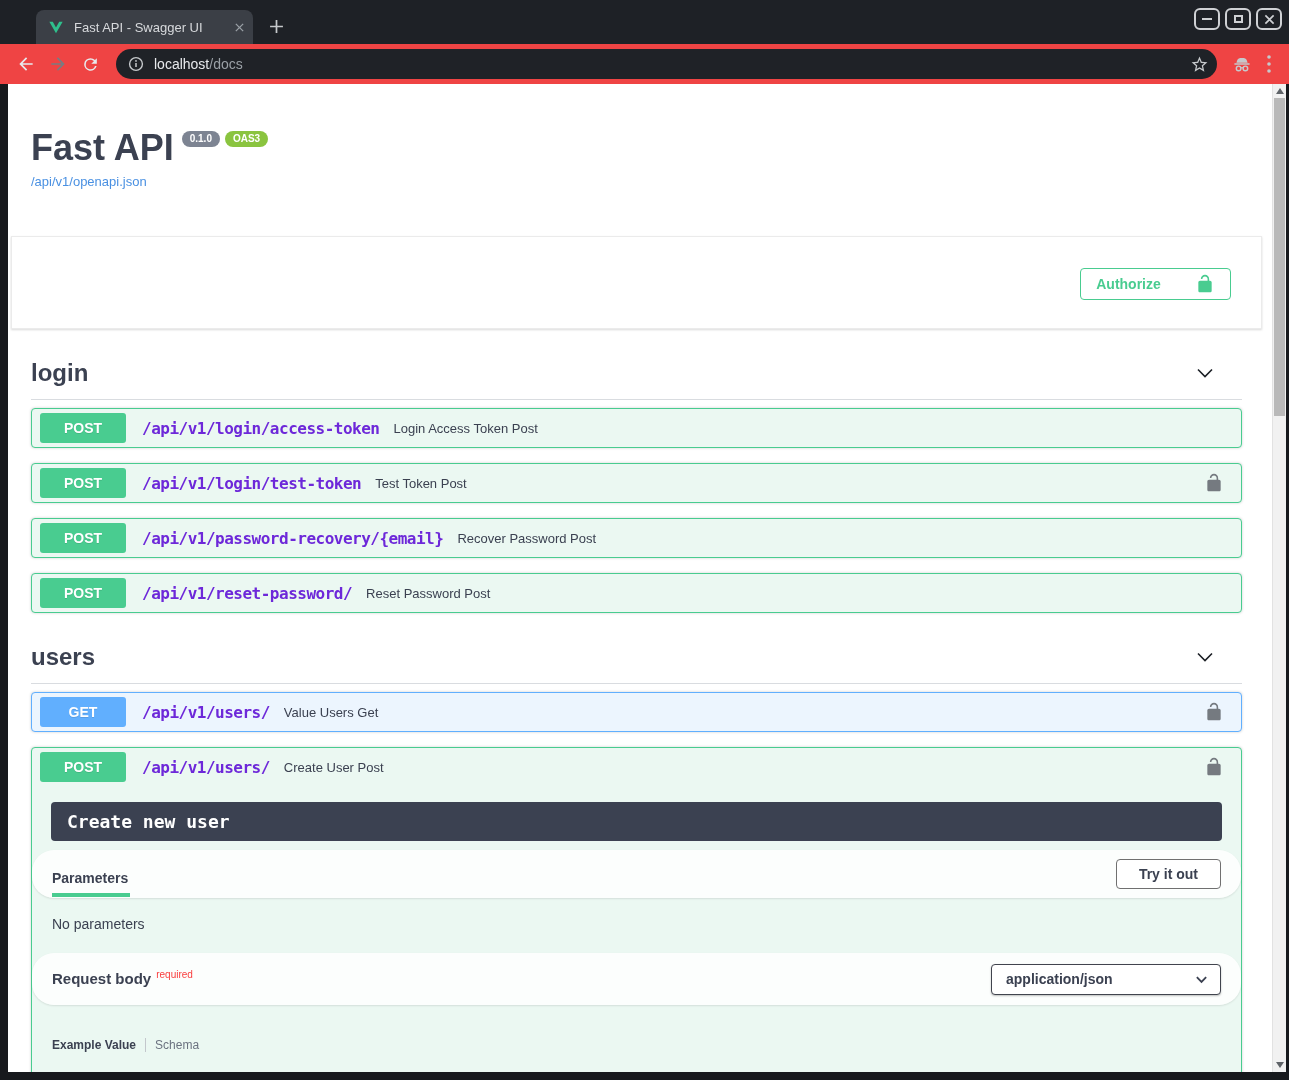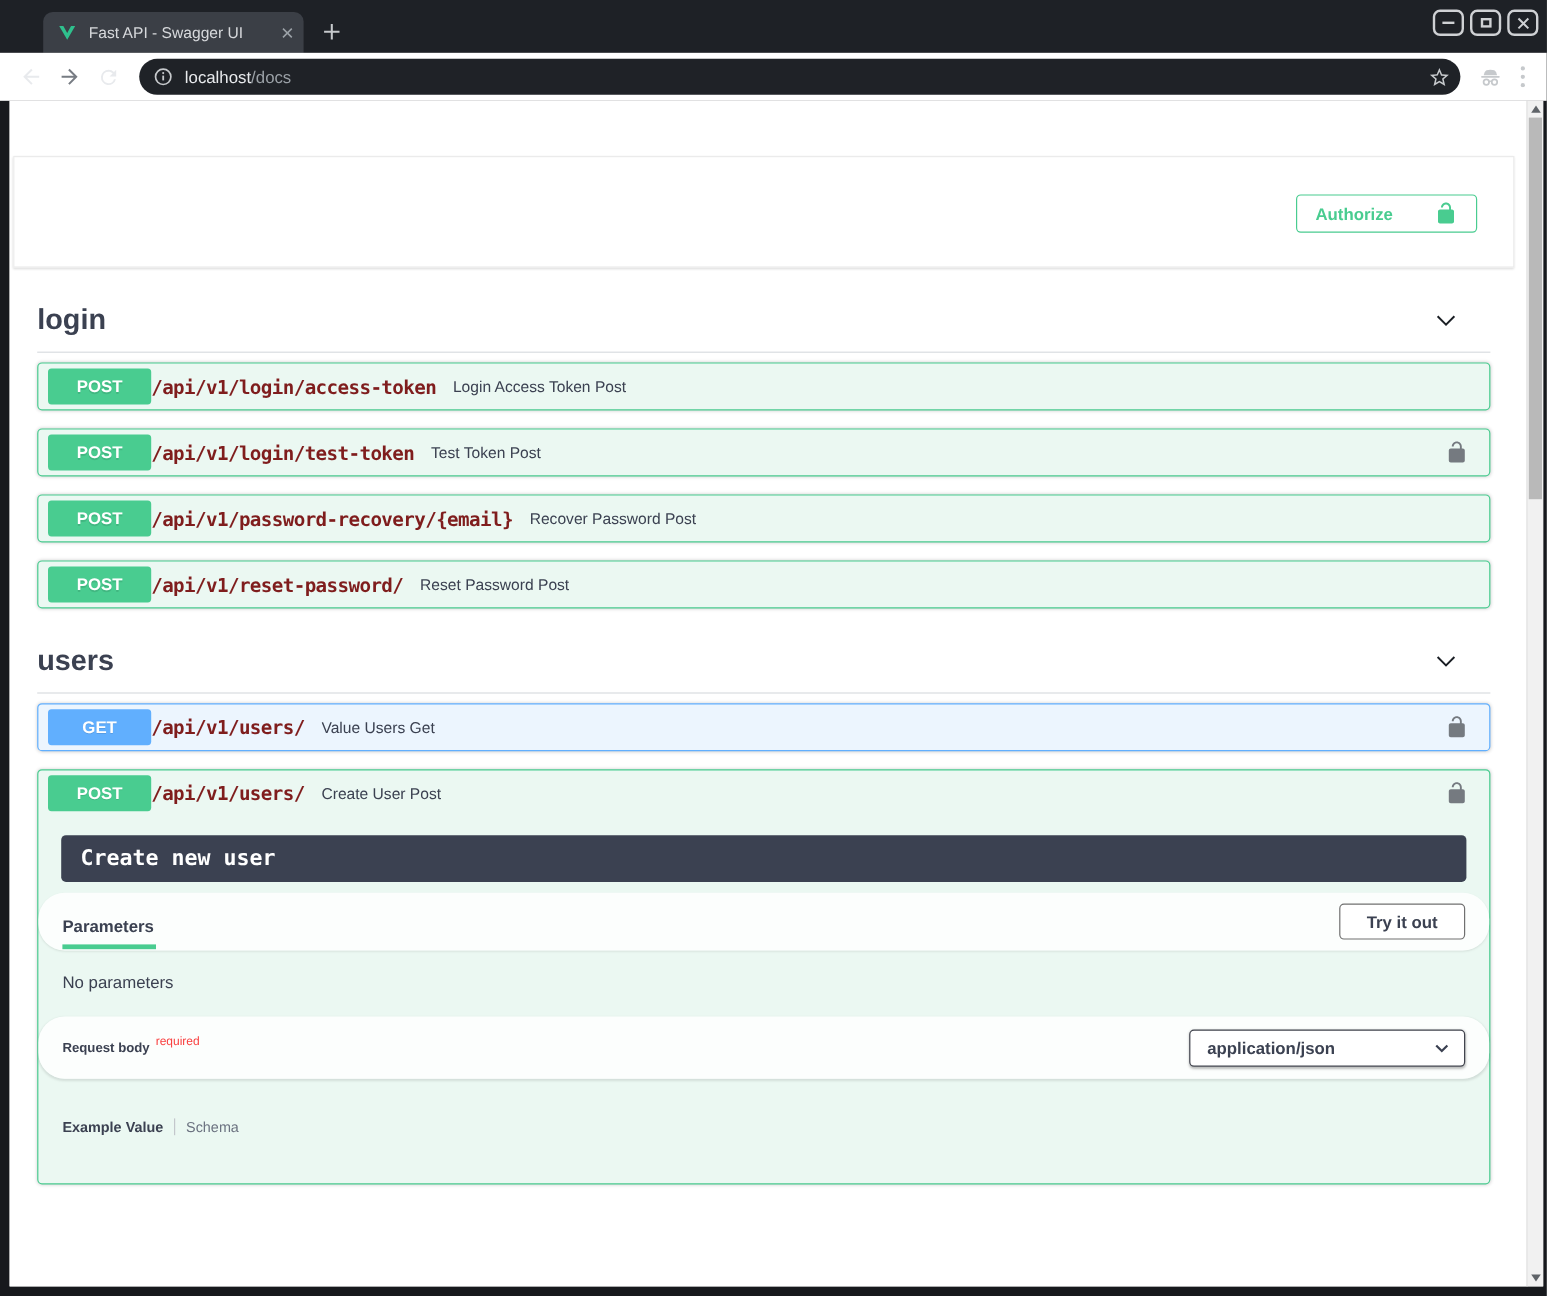--- a/index.html
+++ b/index.html
@@ -13,21 +13,21 @@
          border-radius:8px 8px 0 0; display:flex; align-items:center; padding:0 8px 0 12px; }
   .tab-title { color:#d7d9dc; font-size:13px; margin-left:10px; flex:1; white-space:nowrap; overflow:hidden; }
   .tab-close { margin-left:6px; }
   .new-tab { position:absolute; left:262px; top:12px; width:28px; height:28px; display:flex; align-items:center; justify-content:center; }
   .win-controls { position:absolute; right:7px; top:8px; display:flex; gap:5px; }
   .win-btn { width:26px; height:22px; border:2px solid #cfd1d4; border-radius:6px;
              display:flex; align-items:center; justify-content:center; background:transparent; }
   .wc-min { width:10px; height:2px; background:#cfd1d4; }
   .wc-max { width:9px; height:8px; border:2px solid #cfd1d4; }
 
-  .toolbar { position:absolute; top:44px; left:0; right:0; height:40px; background:#ffffff;
+  .toolbar { position:absolute; top:44px; left:0; right:0; height:40px; background:#ef4444;
              display:flex; align-items:center; padding:0 10px; }
   .nav-btn { width:28px; height:28px; display:flex; align-items:center; justify-content:center; margin:0 2px; }
   .urlbar { height:30px; flex:1; background:#1f2227; border-radius:15px; margin:0 10px;
             display:flex; align-items:center; padding:0 8px 0 12px; }
   .url-host { color:#e8eaed; font-size:14px; margin-left:10px; }
   .url-path { color:#9aa0a6; font-size:14px; }
   .url-star { margin-left:auto; }
   .tb-right { display:flex; align-items:center; gap:14px; margin:0 8px 0 4px; }
 
   
@@ -66,39 +66,39 @@
 
   .opblock { border-radius:4px; margin-bottom:15px; border:1px solid; box-shadow:0 0 3px rgba(0,0,0,.19); }
   .opblock.post { background:#ebf8f2; border-color:#49cc90; }
   .opblock.get  { background:#ecf5fe; border-color:#61affe; }
   .op-summary { display:flex; align-items:center; height:38px; cursor:pointer; }
   .method-badge { width:86px; height:30px; margin-left:8px; border-radius:3px; color:#fff; font-weight:700;
                   font-size:14px; display:flex; align-items:center; justify-content:center;
                   text-shadow:0 1px 0 rgba(0,0,0,.1); flex:none; }
   .method-badge.post { background:#49cc90; }
   .method-badge.get  { background:#61affe; }
-  .op-path { font-family:"DejaVu Sans Mono",monospace; font-weight:700; font-size:16px; color:#7f1d1d;
-             letter-spacing:-0.5px; white-space:nowrap; }
+  .op-path { font-family:"DejaVu Sans Mono",monospace; font-weight:700; font-size:16px; color:#6d28d9;
+             margin-left:16px; letter-spacing:-0.5px; white-space:nowrap; }
   .op-desc { font-size:13px; color:#3b4151; margin-left:14px; flex:1; white-space:nowrap; overflow:hidden; }
   .lock { margin:0 17px 0 10px; }
 
   
   .op-body { padding-bottom:40px; }
   .op-description { margin:16px 19px 0; background:#3b4151; border-radius:4px; padding:9px 16px;
                     color:#fff; font-family:"DejaVu Sans Mono",monospace; font-weight:700; font-size:18px; }
   .sec-header { margin-top:9px; height:48px; background:rgba(255,255,255,.85);
                 box-shadow:0 1px 2px rgba(0,0,0,.1); display:flex; align-items:center; padding:0 20px;border-radius:22px; }
   .param-tab { font-size:14px; font-weight:700; color:#3b4151; border-bottom:4px solid #49cc90;
                padding:13px 2px 7px 0; margin-bottom:-6px; cursor:pointer; }
   .try-btn { margin-left:auto; height:30px; padding:0 22px; background:#fff; border:1px solid #707070;
              border-radius:4px; font-weight:600; font-size:14px; color:#3b4151; cursor:pointer;
              font-family:"Liberation Sans",sans-serif; }
   .no-params { padding:18px 20px 12px; font-size:14px; color:#3b4151; }
   .sec-header.reqbody { height:52px; }
-  .rb-label { font-size:11px; font-weight:700; color:#3b4151;text-align:right; }
+  .rb-label { font-size:15px; font-weight:700; color:#3b4151;text-align:right; }
   .required { color:#f93e3e; font-size:10px; position:relative; top:-6px; margin-left:5px; }
   .ct-select { margin-left:auto; width:230px; height:31px; background:#fff; border:1px solid #41444e;
                border-radius:4px; box-shadow:0 1px 2px rgba(0,0,0,.25); display:flex; align-items:center;
                justify-content:space-between; padding:0 12px 0 14px; font-weight:700; font-size:14px;
                color:#3b4151; cursor:pointer; }
   .model-example { margin:33px 20px 0; }
   .ex-tabs { display:flex; align-items:center; font-size:12px; }
   .ex-tab { color:#6b7280; cursor:pointer; }
   .ex-tab.active { color:#3b4151; font-weight:700; }
   .ex-sep { width:1px; height:14px; background:#c3c7cc; margin:0 9px; }
@@ -190,20 +190,24 @@
           <circle cx="2" cy="9" r="1.8" fill="#c6c9cc"></circle>
           <circle cx="2" cy="16" r="1.8" fill="#c6c9cc"></circle>
         </svg>
     </span>
   </div>
 </div>
 
 <div class="viewport">
   <div class="content">
 
+    <div class="info">
+      <h1 class="api-title"><span>Fast API</span><span class="pill version">0.1.0</span><span class="pill oas">OAS3</span></h1>
+      <a class="spec-link" href="#">/api/v1/openapi.json</a>
+    </div>
 
     <div class="scheme-container">
       <button class="auth-btn">
         <span>Authorize</span>
         <span class="icon">
           <svg width="20" height="20" viewBox="0 0 24 24">
               <path d="M12 17c1.1 0 2-.9 2-2s-.9-2-2-2-2 .9-2 2 .9 2 2 2zm6-9h-1V6c0-2.76-2.24-5-5-5S7 3.24 7 6h1.9c0-1.71 1.39-3.1 3.1-3.1 1.71 0 3.1 1.39 3.1 3.1v2H6c-1.1 0-2 .9-2 2v10c0 1.1.9 2 2 2h12c1.1 0 2-.9 2-2V10c0-1.1-.9-2-2-2z" fill="#49cc90"></path>
             </svg>
         </span>
       </button>

